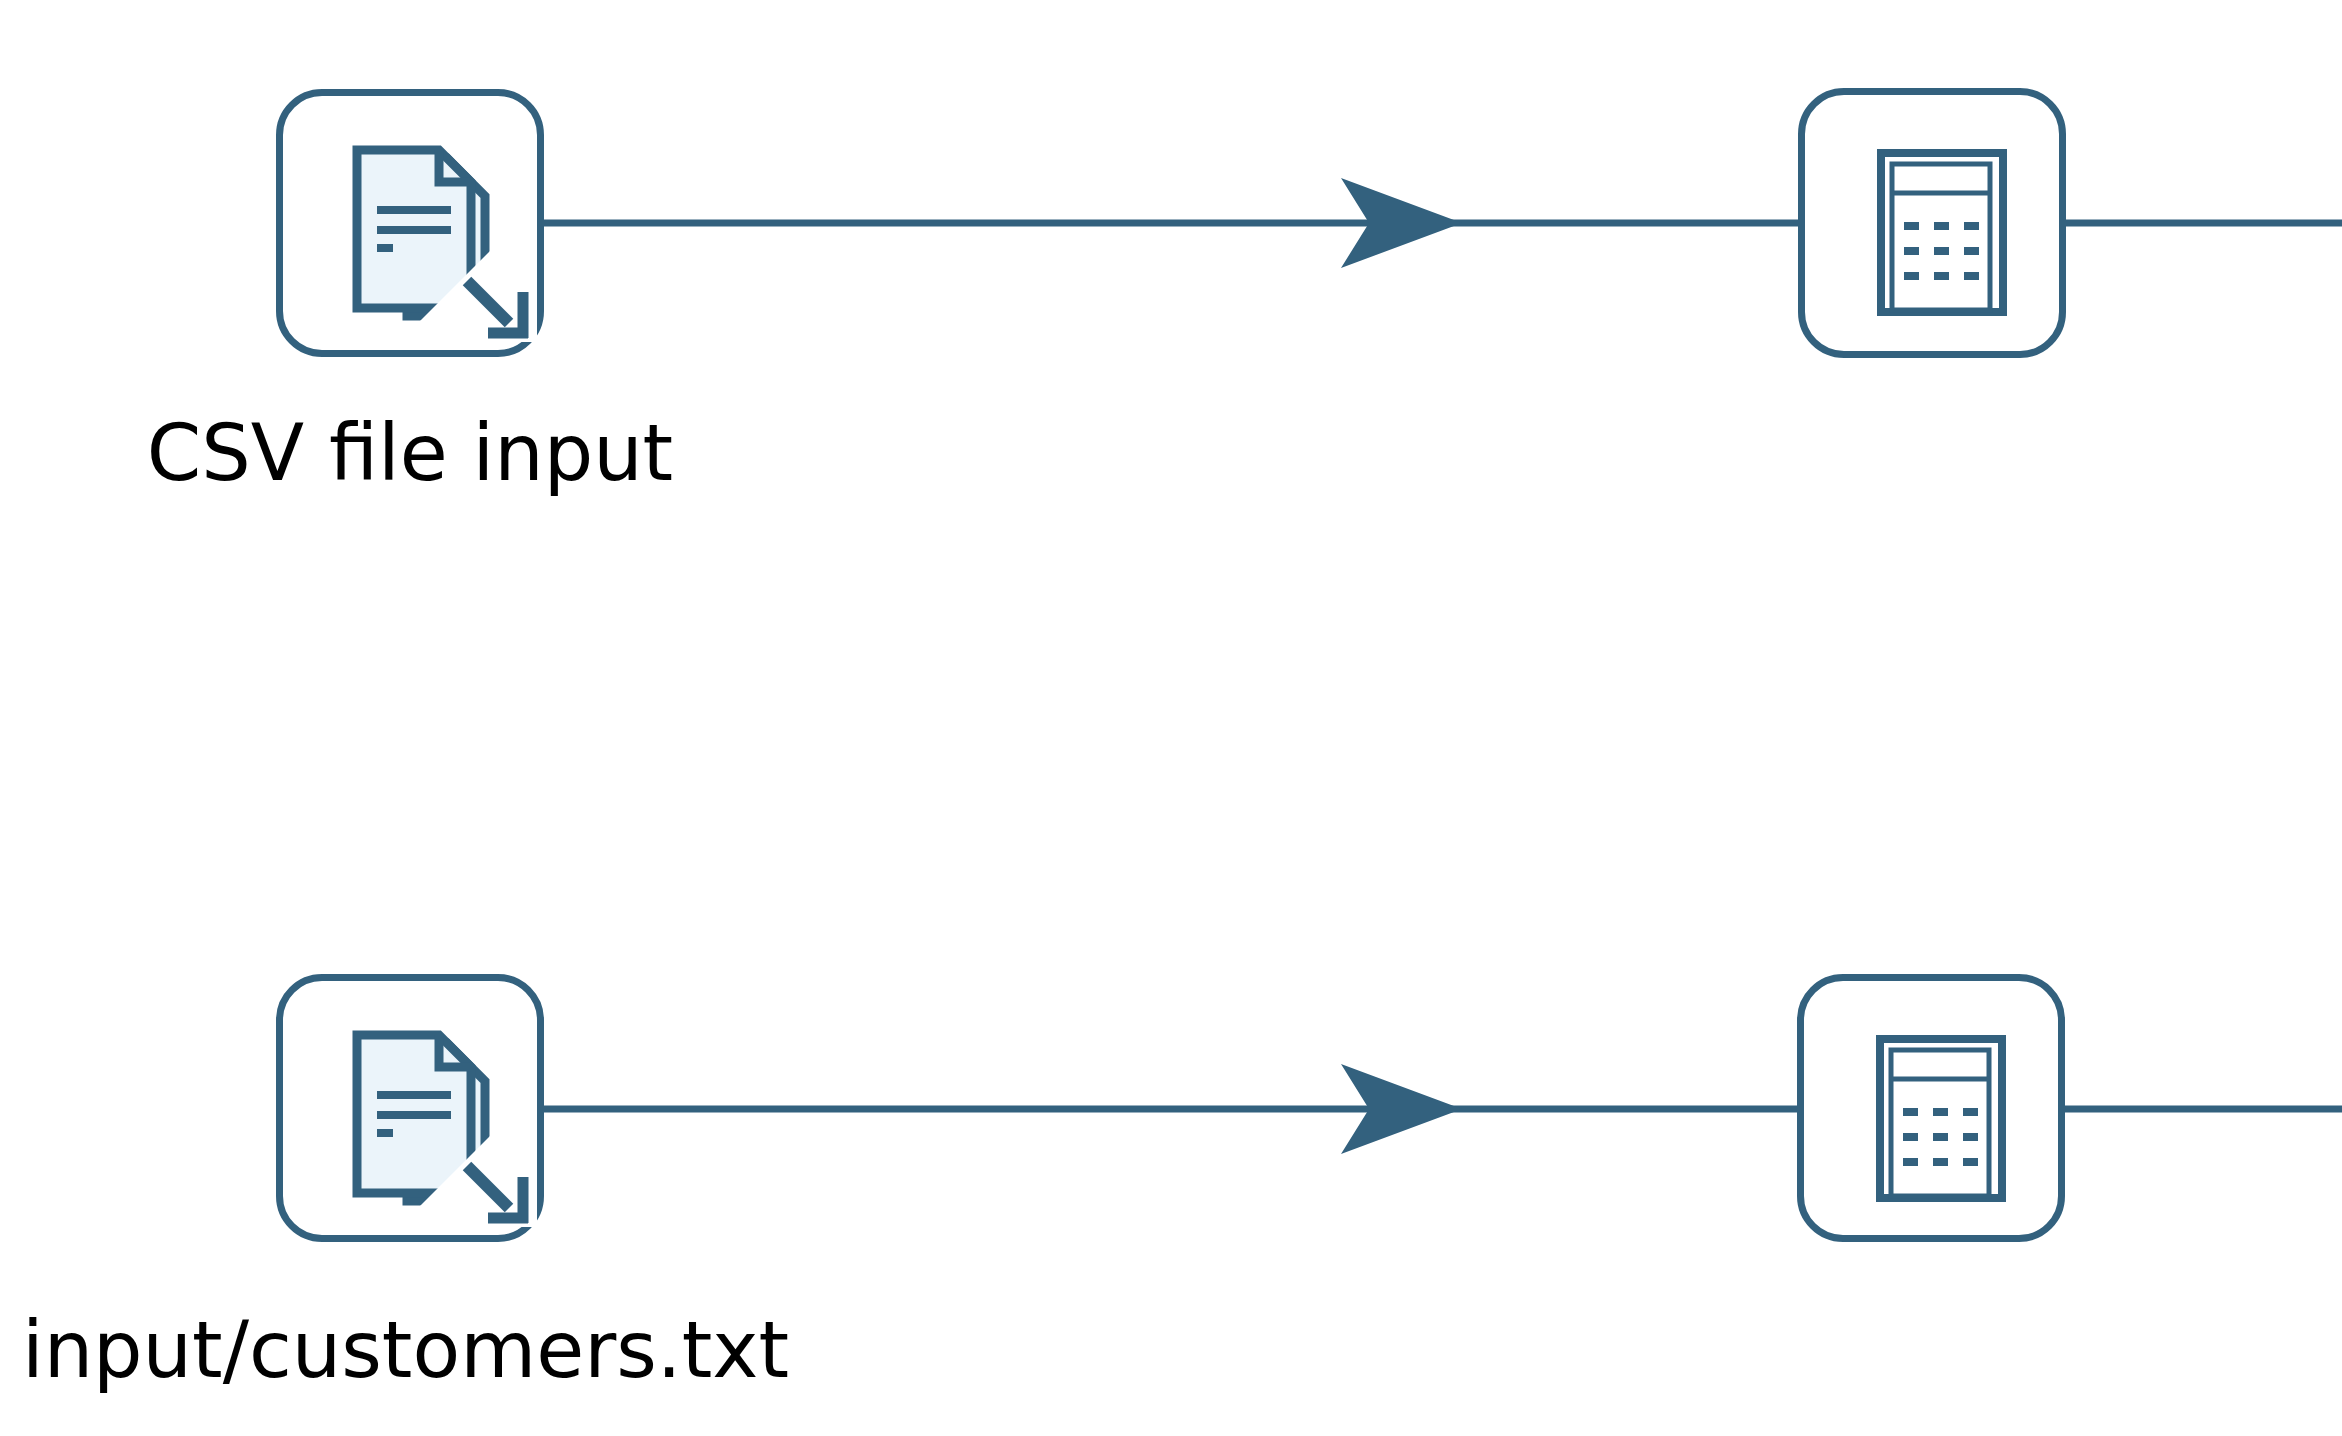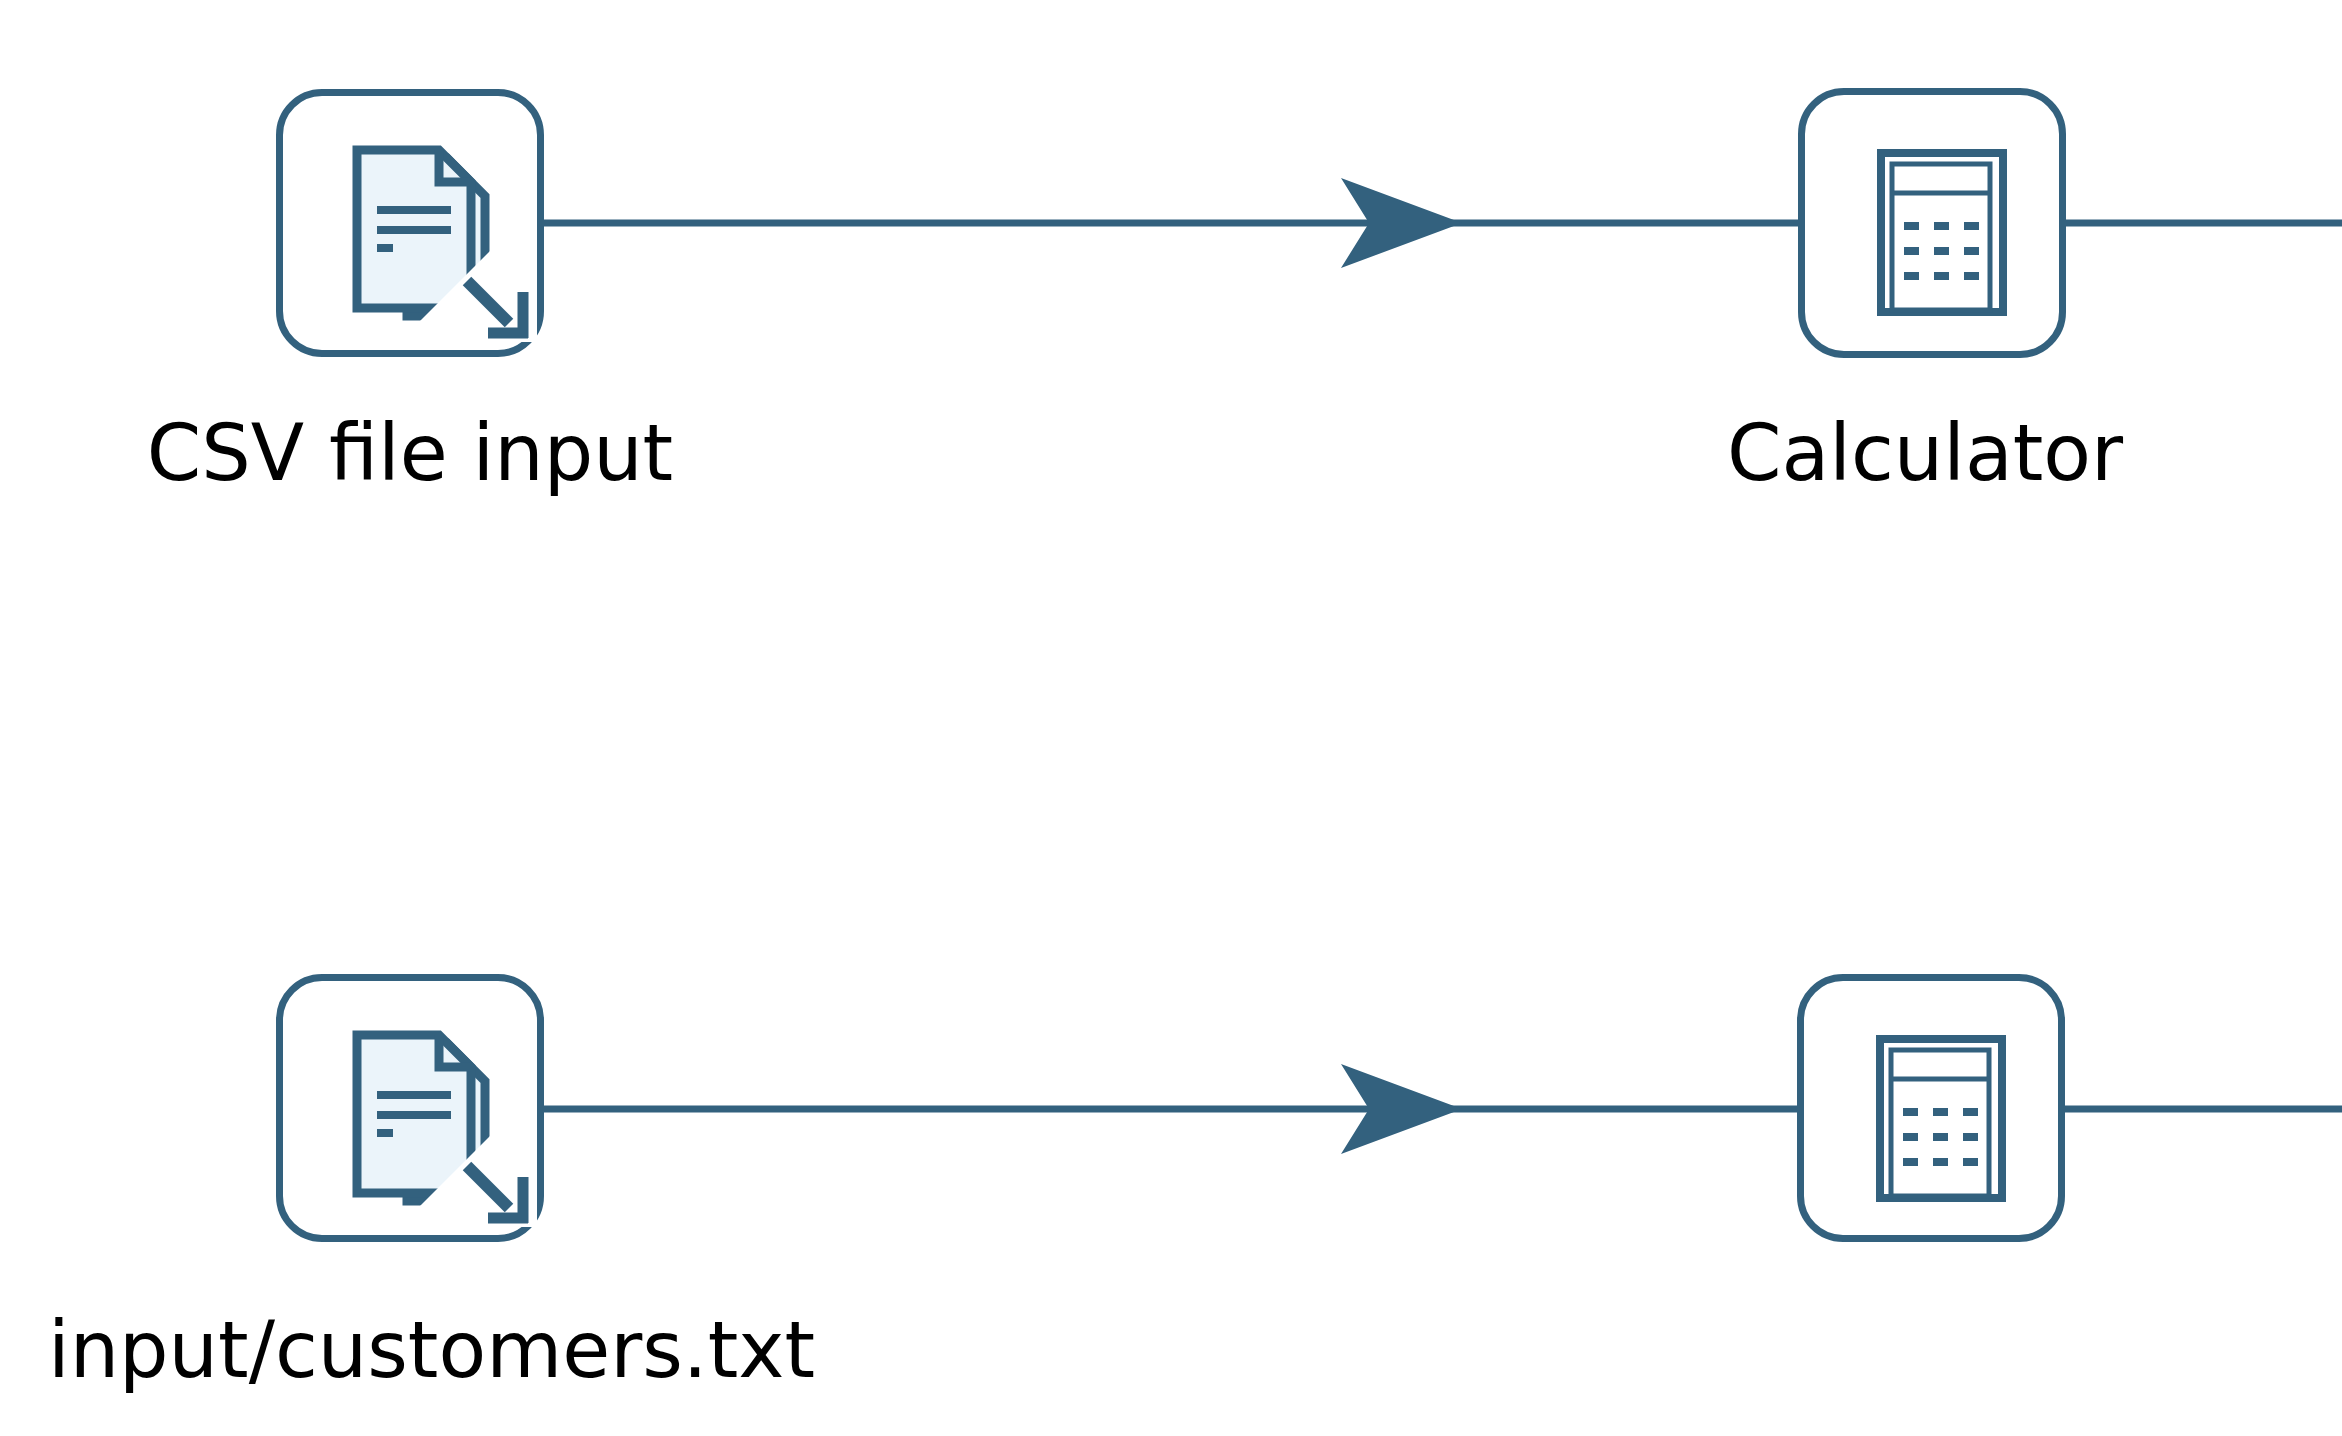--- a/index.html
+++ b/index.html
@@ -29,21 +29,21 @@
     color:#000000;
     white-space:nowrap;
   }
   .centered{transform:translateX(-50%);}
   #node-csv{left:276px;top:89px;}
   #node-calculator{left:1798px;top:88px;height:270px;}
   #node-customers{left:276px;top:974px;}
   #node-adddate{left:1797px;top:974px;}
   #label-csv{left:410px;top:414px;}
   #label-calculator{left:1925px;top:414px;}
-  #label-customers{left:48px;top:1311px;}
+  #label-customers{left:22px;top:1311px;}
   #label-adddate{left:1936px;top:1311px;}
   .fileicon{left:64px;top:46px;}
   .calcicon{left:72px;top:54px;}
 </style>
 </head>
 <body>
 
 <div class="canvas">
 
   <svg class="wires" width="2342" height="1436" viewBox="0 0 2342 1436">
@@ -113,16 +113,15 @@
           <rect x="57" y="98" width="15" height="8"></rect>
           <rect x="87" y="98" width="15" height="8"></rect>
         <rect x="27" y="123" width="15" height="8"></rect>
           <rect x="57" y="123" width="15" height="8"></rect>
           <rect x="87" y="123" width="15" height="8"></rect>
       </g>
     </svg>
   </div>
 
   <div class="node-label centered" id="label-csv">CSV file input</div>
-  <div class="node-label centered" id="label-calculator">Calculator</div>
   <div class="node-label" id="label-customers">input/customers.txt</div>
 
 </div>
 
 </body></html>

